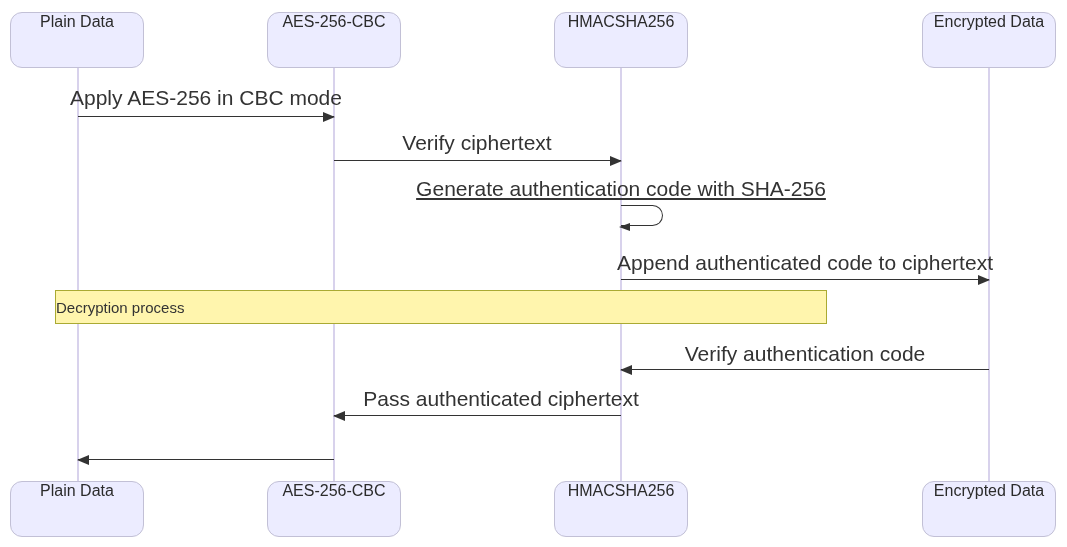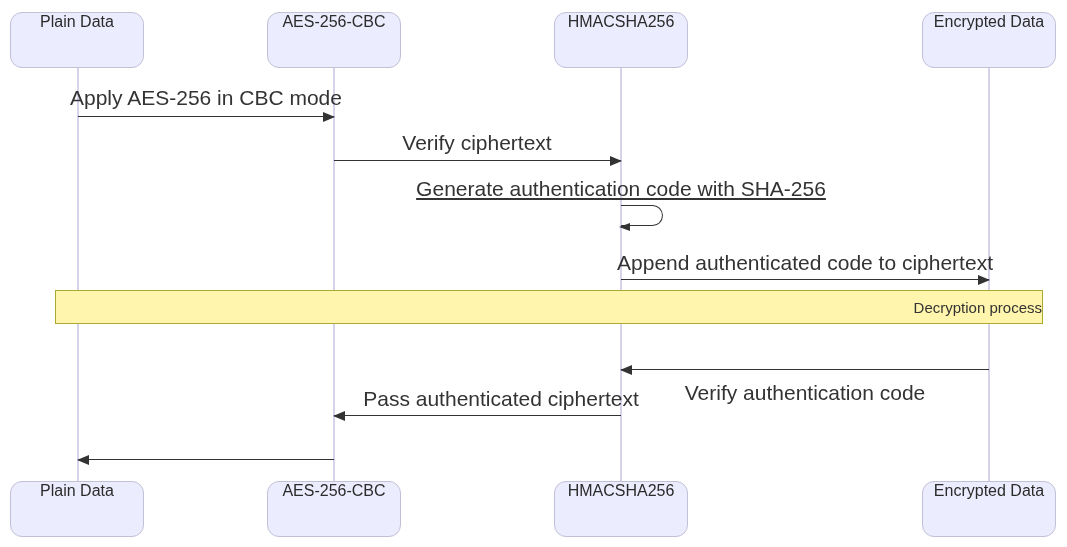--- a/index.html
+++ b/index.html
@@ -90,28 +90,28 @@
     height: 0;
     border-top: 4.5px solid transparent;
     border-bottom: 4.5px solid transparent;
     border-right: 11px solid #333333;
   }
   
   .note {
     position: absolute;
     left: 55px;
     top: 290px;
-    width: 988px;
+    width: 772px;
     height: 34px;
     background: #fff5ad;
     border: 1.5px solid #aaaa33;
     box-sizing: border-box;
     display: flex;
     align-items: center;
-    justify-content: flex-end;
+    justify-content: flex-start;
     font-size: 15px;
     color: #333333;
   }
 </style>
 </head>
 <body>
 
 <div class="canvas">
 
   <div class="lifeline" style="left:77px;"></div>
@@ -149,21 +149,21 @@
 
   <div class="msg-label" style="left:805px; top:253px;">Append authenticated code to ciphertext</div>
   <div class="msg-line dir-right" style="left:621px; top:279px; width:368px;">
       <span class="head"></span>
     </div>
 
   <div class="note">
       <span>Decryption process</span>
     </div>
 
-  <div class="msg-label" style="left:805px; top:344px;margin-top:39px;">Verify authentication code</div>
+  <div class="msg-label" style="left:805px; top:344px;">Verify authentication code</div>
   <div class="msg-line dir-left" style="left:621px; top:369px; width:368px;">
       <span class="head"></span>
     </div>
 
   <div class="msg-label" style="left:477px; top:389px;padding-left:48px;">Pass authenticated ciphertext</div>
   <div class="msg-line dir-left" style="left:334px; top:415px; width:287px;">
       <span class="head"></span>
     </div>
 
   <div class="msg-line dir-left" style="left:78px; top:459px; width:256px;">

